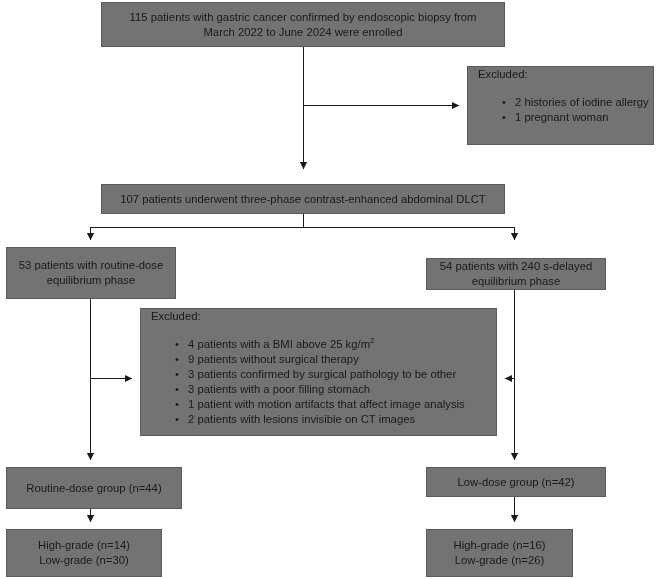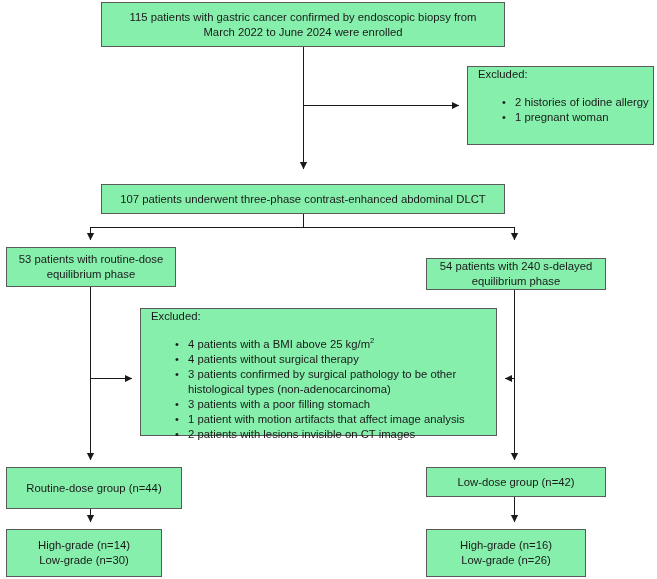--- a/index.html
+++ b/index.html
@@ -24,21 +24,21 @@
     left: 0;
     top: 0;
     width: 657px;
     height: 579px;
     pointer-events: none;
   }
   .node {
     position: absolute;
     box-sizing: border-box;
     border: 1px solid #5a5a5a;
-    background: #86efac;
+    background: #737373;
     font-size: 11.3px;
     line-height: 15px;
     color: #1a1a1a;
     display: flex;
     flex-direction: column;
     justify-content: center;
   }
   .node.centered {
     text-align: center;
     align-items: center;
@@ -79,27 +79,27 @@
   }
   sup {
     font-size: 7.6px;
     vertical-align: super;
     line-height: 0;
   }
   
   #node-enrolled      { left: 101px; top: 2px;   width: 404px; height: 45px; }
   #node-excluded-1    { left: 467px; top: 66px;  width: 187px; height: 79px; }
   #node-dlct          { left: 101px; top: 184px; width: 404px; height: 30px; }
-  #node-routine-phase { left: 6px;   top: 247px; width: 170px; height: 40px; }
+  #node-routine-phase { left: 6px;   top: 247px; width: 170px; height: 52px; }
   #node-delayed-phase { left: 426px; top: 238px; width: 180px; height: 32px; margin-top: 20px; }
   #node-excluded-2    { left: 140px; top: 308px; width: 357px; height: 128px; }
   #node-routine-group { left: 6px;   top: 467px; width: 176px; height: 42px; }
   #node-lowdose-group { left: 426px; top: 467px; width: 180px; height: 30px; }
   #node-routine-grade { left: 6px;   top: 529px; width: 156px; height: 48px; }
-  #node-lowdose-grade { left: 426px; top: 529px; width: 160px; height: 48px; }
+  #node-lowdose-grade { left: 426px; top: 529px; width: 147px; height: 48px; }
 </style>
 </head>
 <body>
 
 <div id="flowchart">
 
   <svg id="connectors" viewBox="0 0 657 579" width="657" height="579" xmlns="http://www.w3.org/2000/svg">
     <defs>
       <marker id="arrow-down" markerWidth="9" markerHeight="9" refX="4.2" refY="7.4" orient="0" markerUnits="userSpaceOnUse">
         <path d="M0.6,0.4 L4.2,7.6 L7.8,0.4 Z" fill="#1a1a1a"></path>
@@ -160,22 +160,22 @@
 
   <div class="node centered" id="node-delayed-phase">
     <span class="node-line">54 patients with 240 s-delayed</span>
     <span class="node-line">equilibrium phase</span>
   </div>
 
   <div class="node listbox" id="node-excluded-2">
     <span class="excl-title">Excluded:</span>
     <ul class="excl-list">
       <li><span>4 patients with a BMI above 25 kg/m</span><sup>2</sup></li>
-      <li>4 patients without surgical therapy</li>
-      <li><span>3 patients confirmed by surgical pathology to be other</span><br><span>histological types (non-adenocarcinoma)</span></li>
+      <li>9 patients without surgical therapy</li>
+      <li><span>3 patients confirmed by surgical pathology to be other</span><br></li>
       <li>3 patients with a poor filling stomach</li>
       <li>1 patient with motion artifacts that affect image analysis</li>
       <li>2 patients with lesions invisible on CT images</li>
     </ul>
   </div>
 
   <div class="node centered" id="node-routine-group">
     <span class="node-line">Routine-dose group (n=44)</span>
   </div>
 

